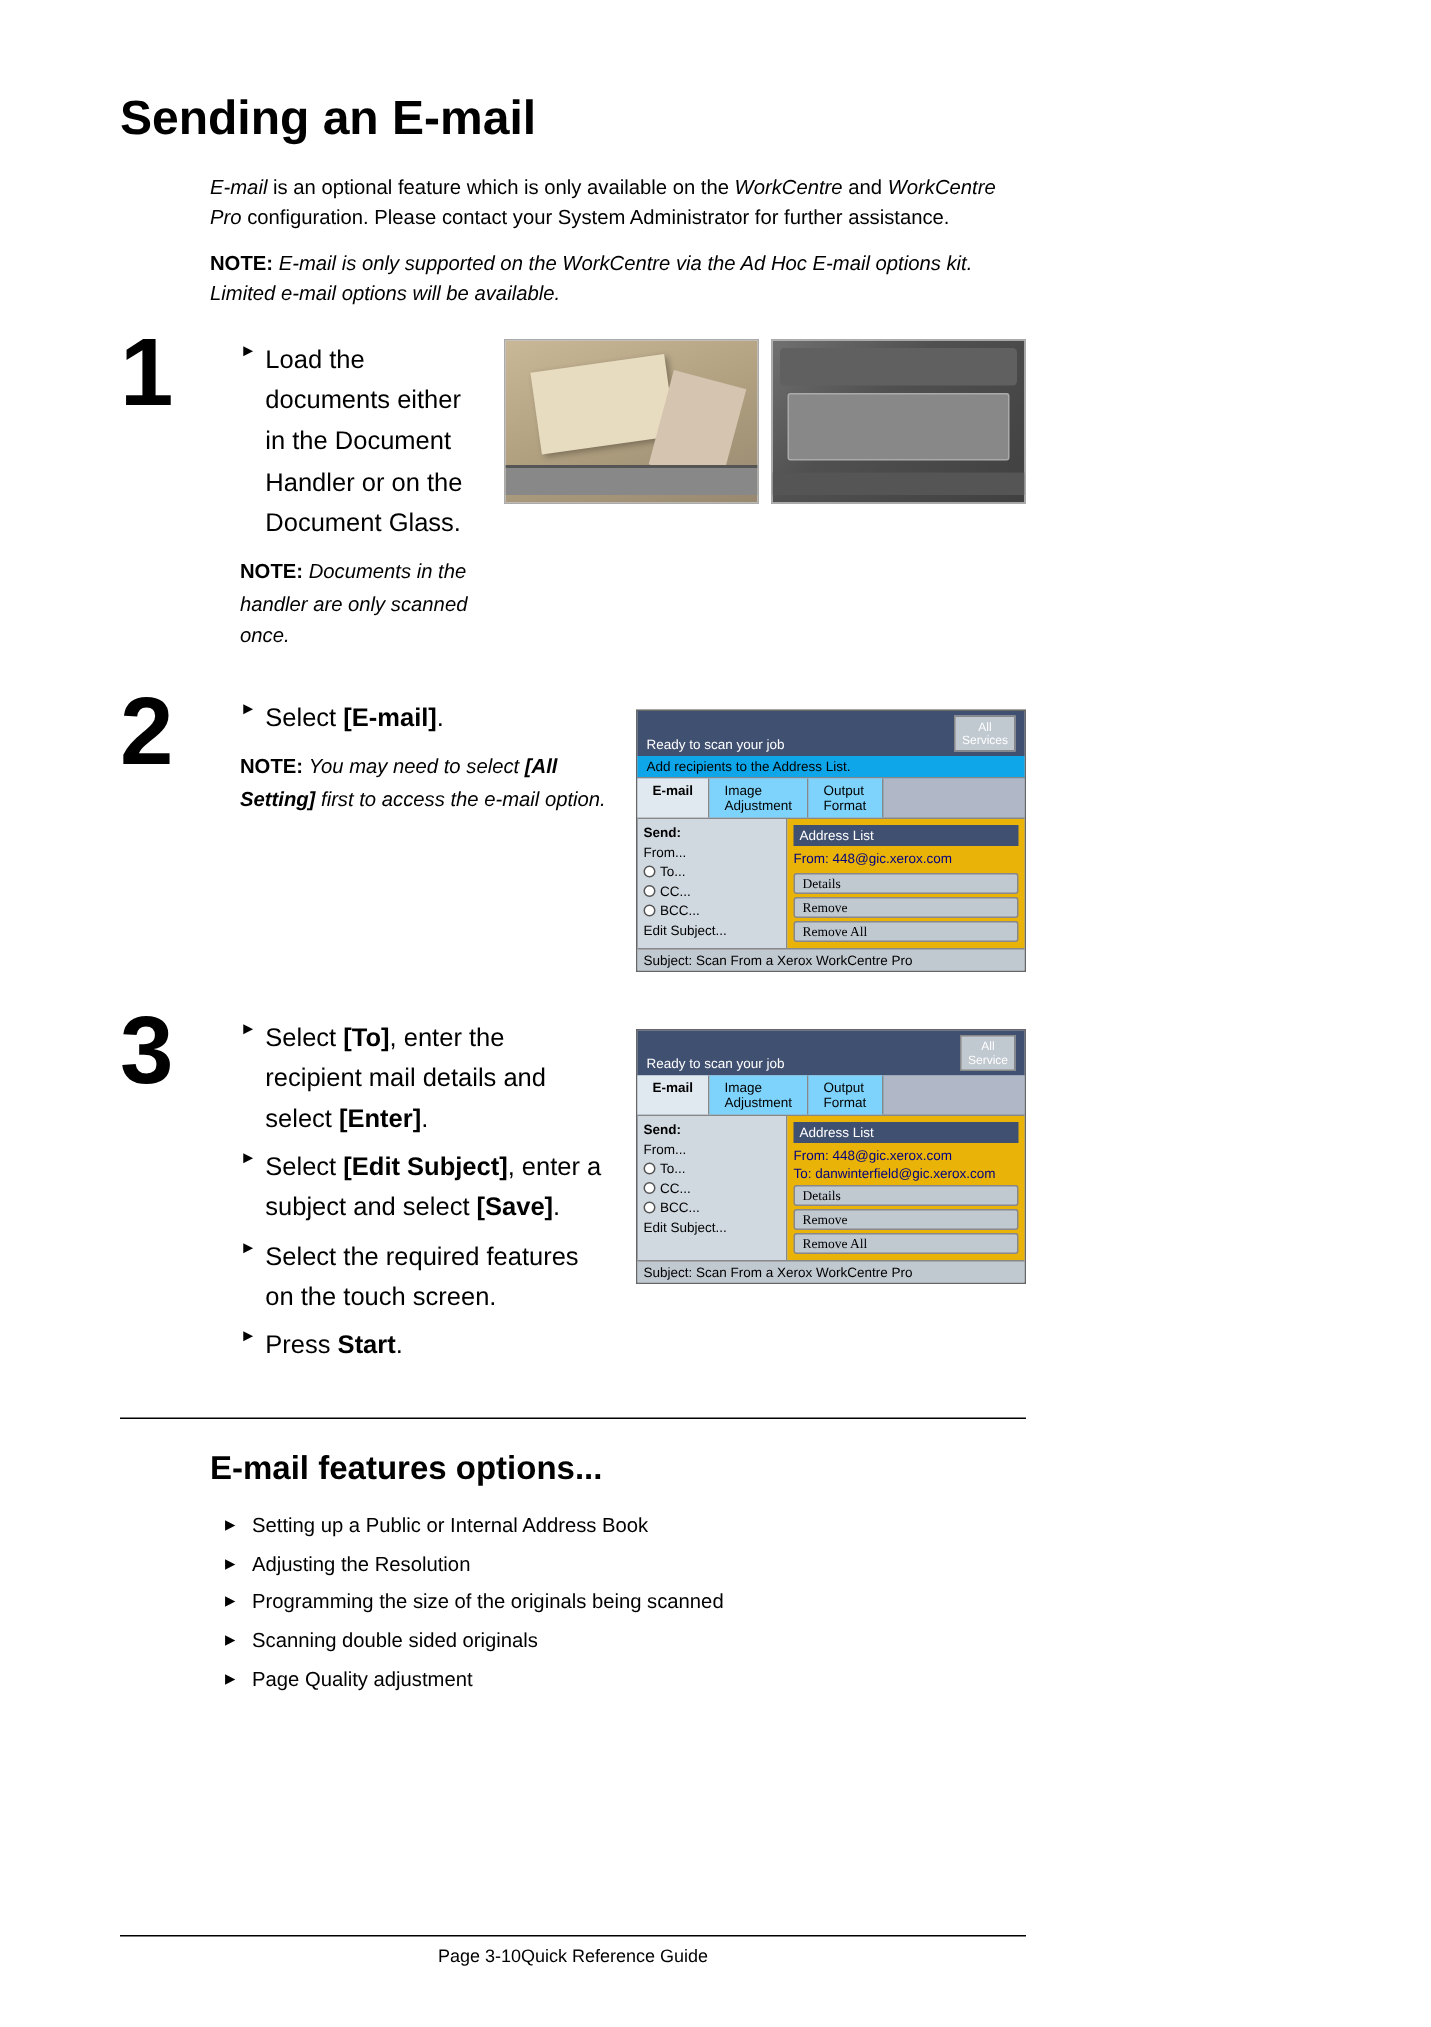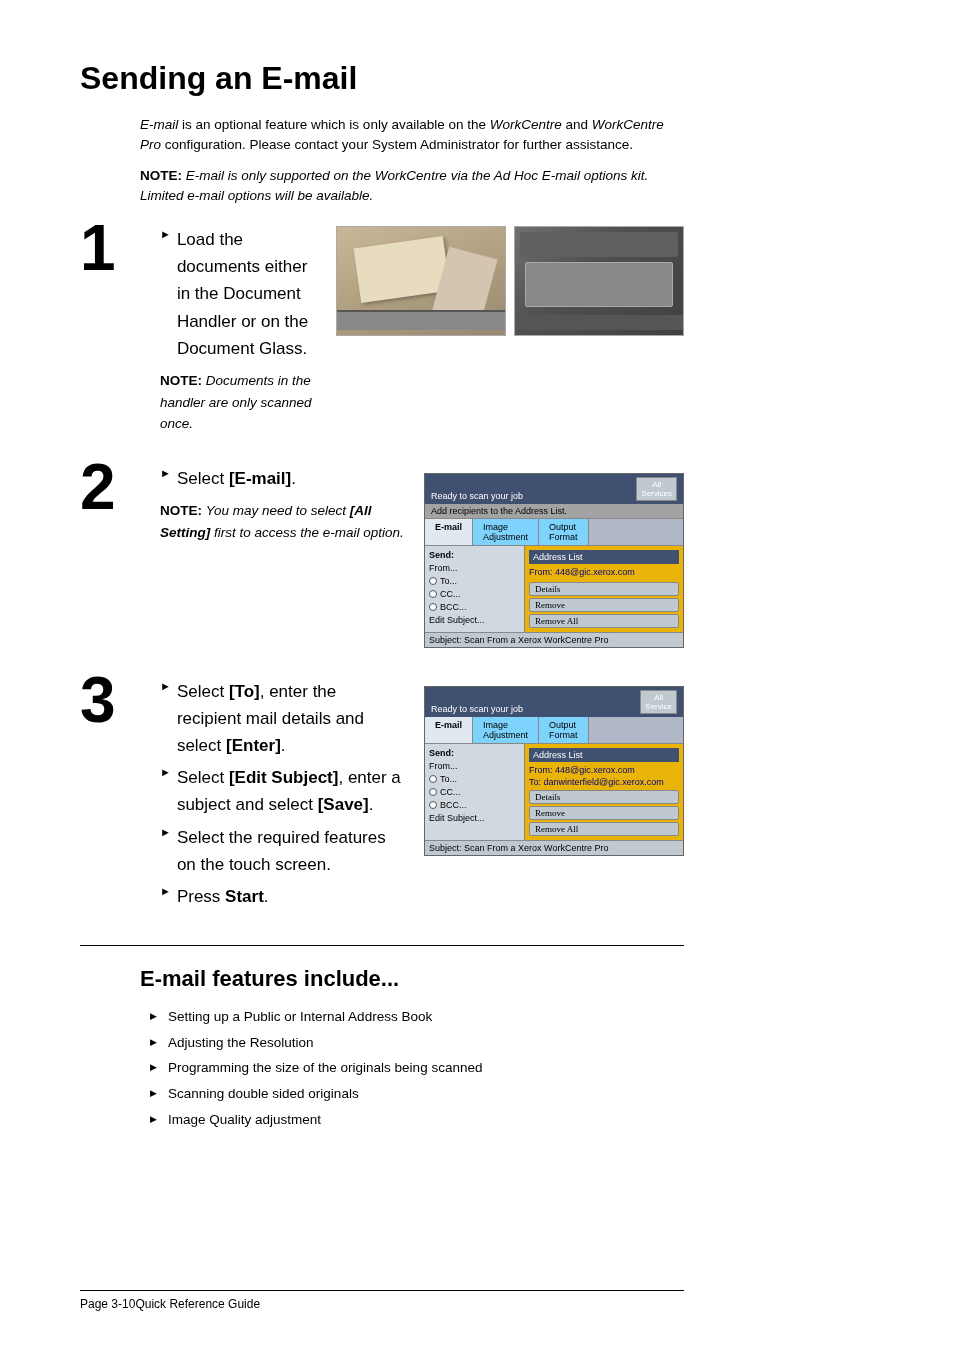--- a/index.html
+++ b/index.html
@@ -220,21 +220,21 @@
       margin-top: 10px;
     }
 
     
     .page-footer {
       position: absolute;
       bottom: 40px;
       left: 80px;
       right: 80px;
       display: flex;
-      justify-content: flex-start;
+      justify-content: center;
       align-items: center;
       border-top: 1px solid #000;
       padding-top: 6px;
       font-size: 12px;
     }
 
     .step-row {
       display: flex;
       align-items: flex-start;
       margin-bottom: 5px;
@@ -358,21 +358,21 @@
             <em> You may need to select <strong>[All Setting]</strong> first to access the e-mail option.</em>
           </p>
         </div>
 
         <div class="screenshot-block">
           <div class="ui-screenshot">
             <div class="ui-header">
               <span>Ready to scan your job</span>
               <div class="ui-services-btn">All<br>Services</div>
             </div>
-            <div style="background:#a3a3a3; padding:2px 6px; font-size:9px; border-bottom:1px solid #888;">Add recipients to the Address List.</div>
+            <div style="background:#0ea5e9; padding:2px 6px; font-size:9px; border-bottom:1px solid #888;">Add recipients to the Address List.</div>
             <div class="ui-tabs">
               <div class="ui-tab active">E-mail</div>
               <div class="ui-tab">Image<br>Adjustment</div>
               <div class="ui-tab">Output<br>Format</div>
             </div>
             <div class="ui-body">
               <div class="ui-left">
                 <div style="font-size:9px; font-weight:bold; margin-bottom:3px;">Send:</div>
                 <div class="ui-row">
                   <span style="font-size:9px;">From...</span>
@@ -484,27 +484,27 @@
             </div>
           </div>
         </div>
       </div>
     </div>
   </div>
 
   <hr class="divider-line">
 
   <div style="margin-left:60px;">
-    <h2 class="section-heading">E-mail features include...</h2>
+    <h2 class="section-heading">E-mail features options...</h2>
     <ul class="arrow-list">
       <li>Setting up a Public or Internal Address Book</li>
       <li>Adjusting the Resolution</li>
       <li>Programming the size of the originals being scanned</li>
       <li>Scanning double sided originals</li>
-      <li>Image Quality adjustment</li>
+      <li>Page Quality adjustment</li>
     </ul>
   </div>
 
   <div class="page-footer">
     <span>Page 3-10</span>
     <span>Quick Reference Guide</span>
   </div>
 
 </div>
 

